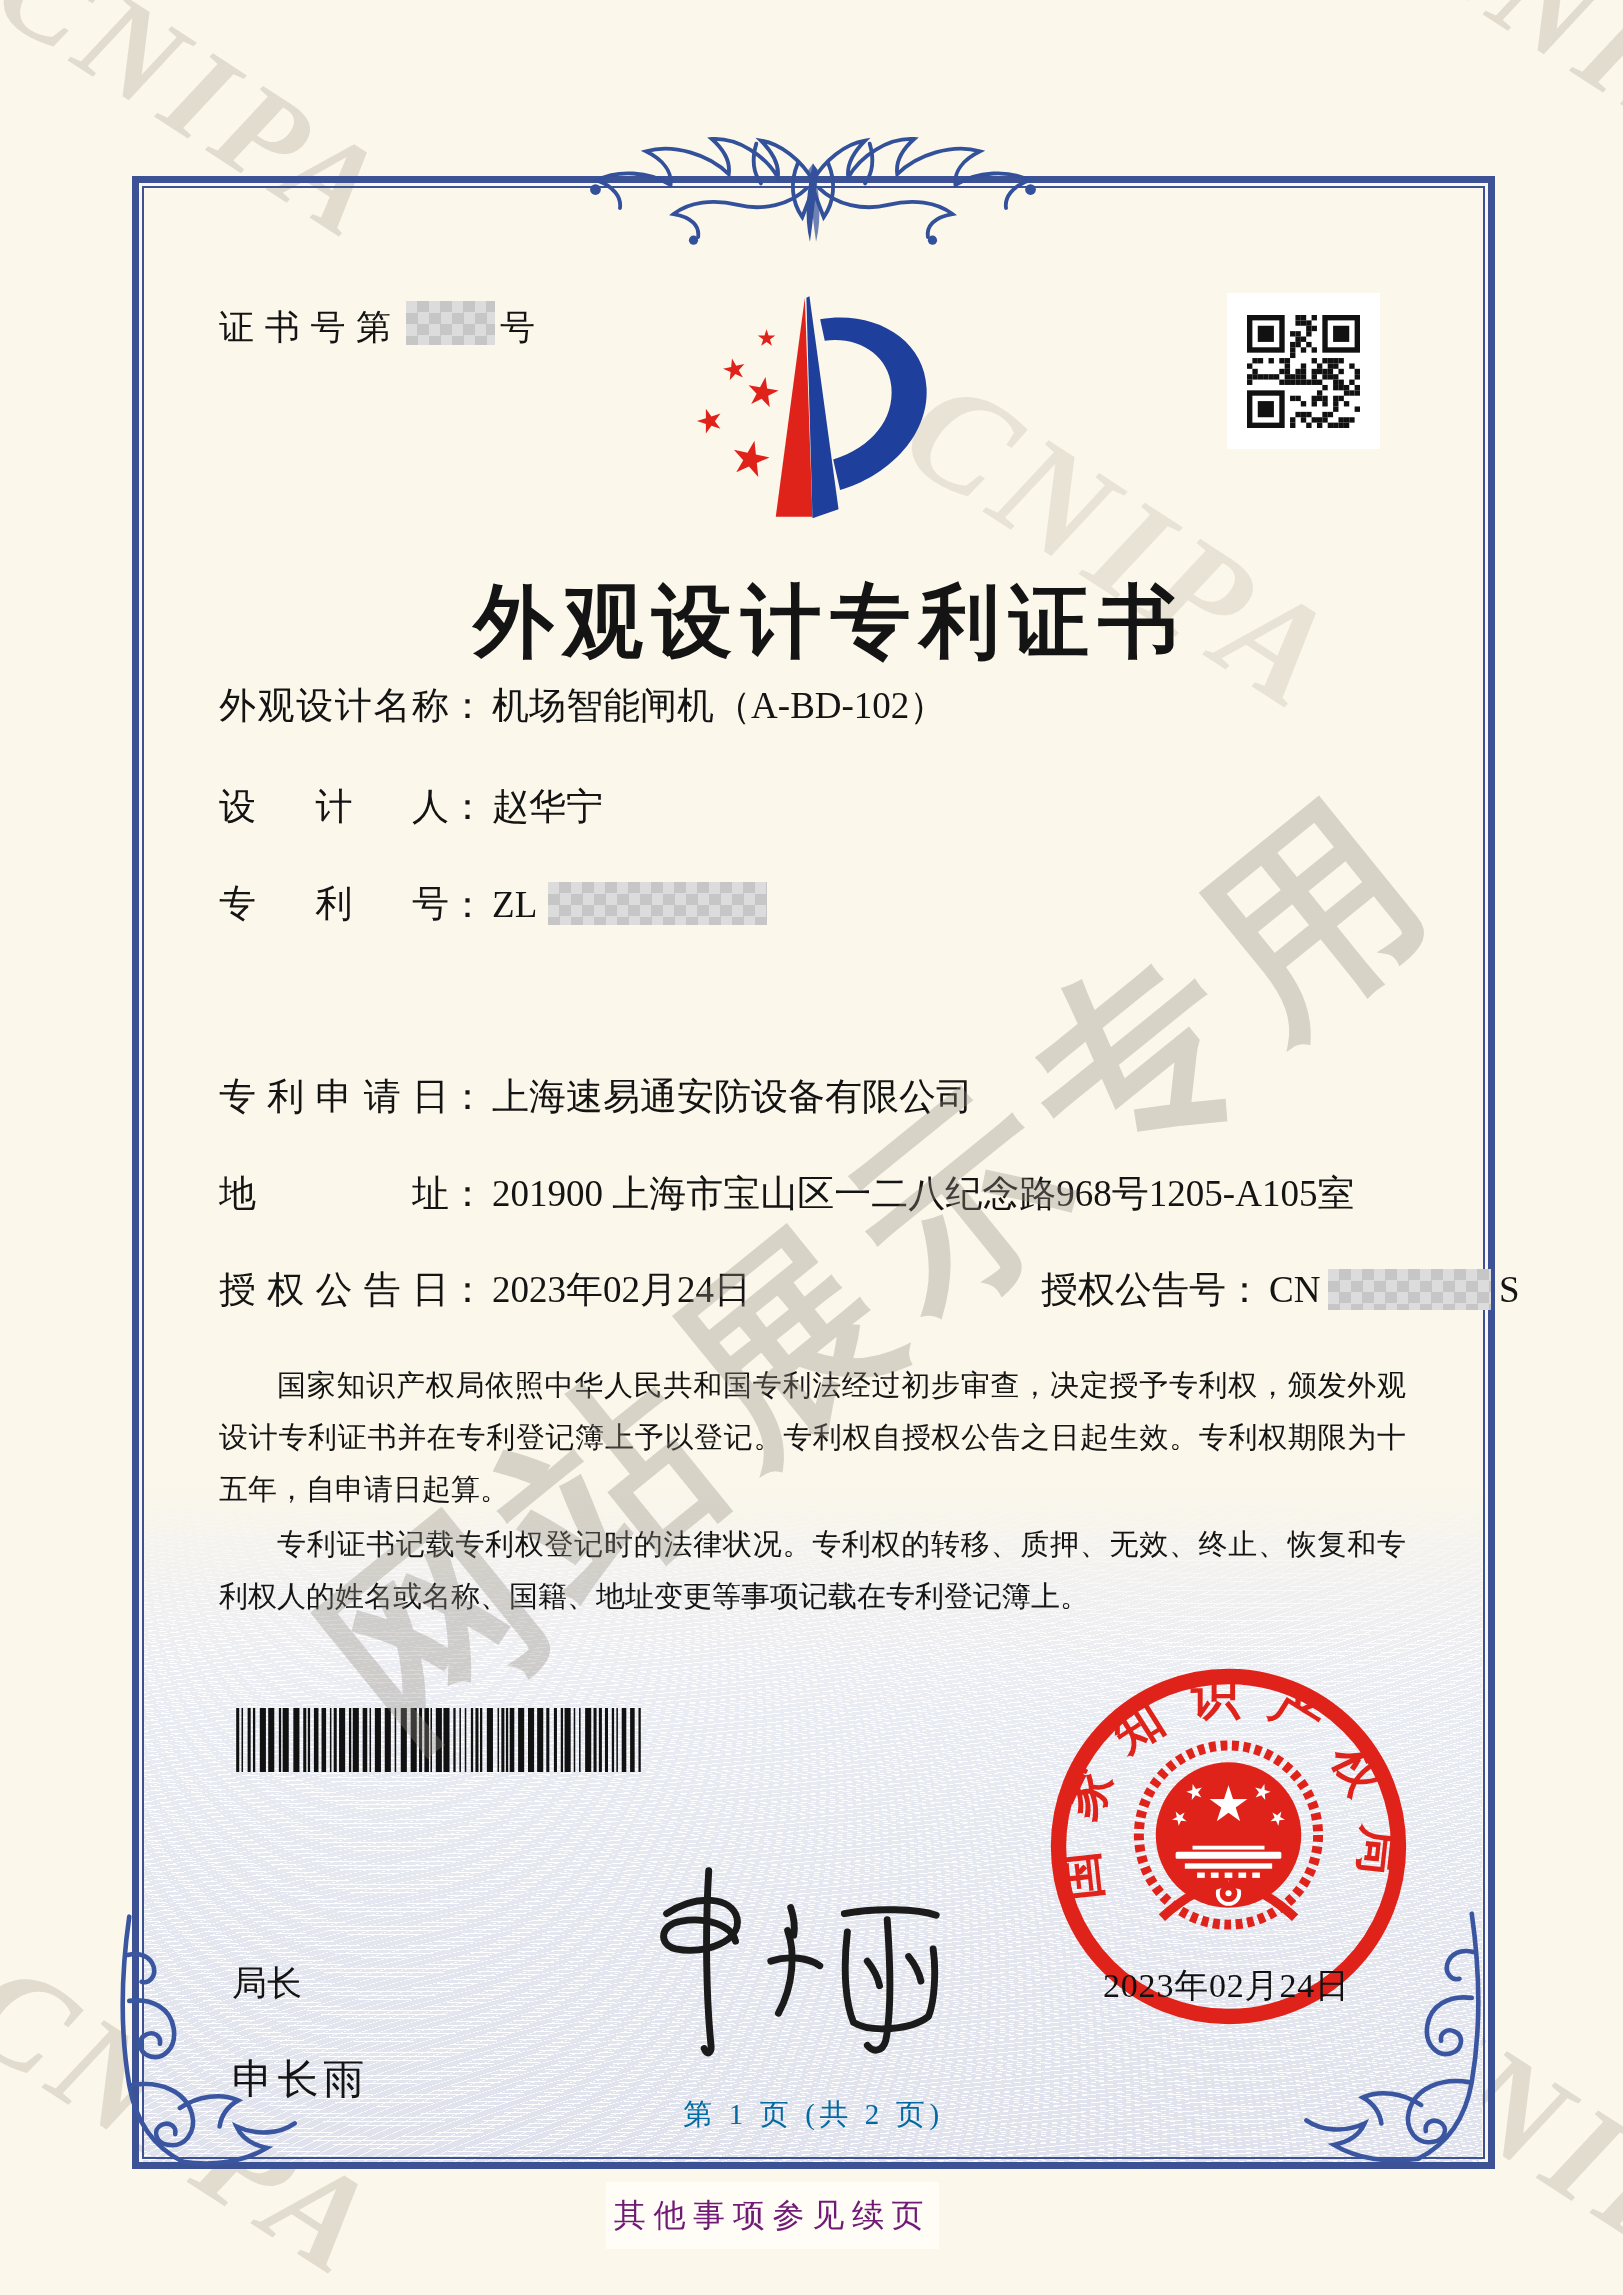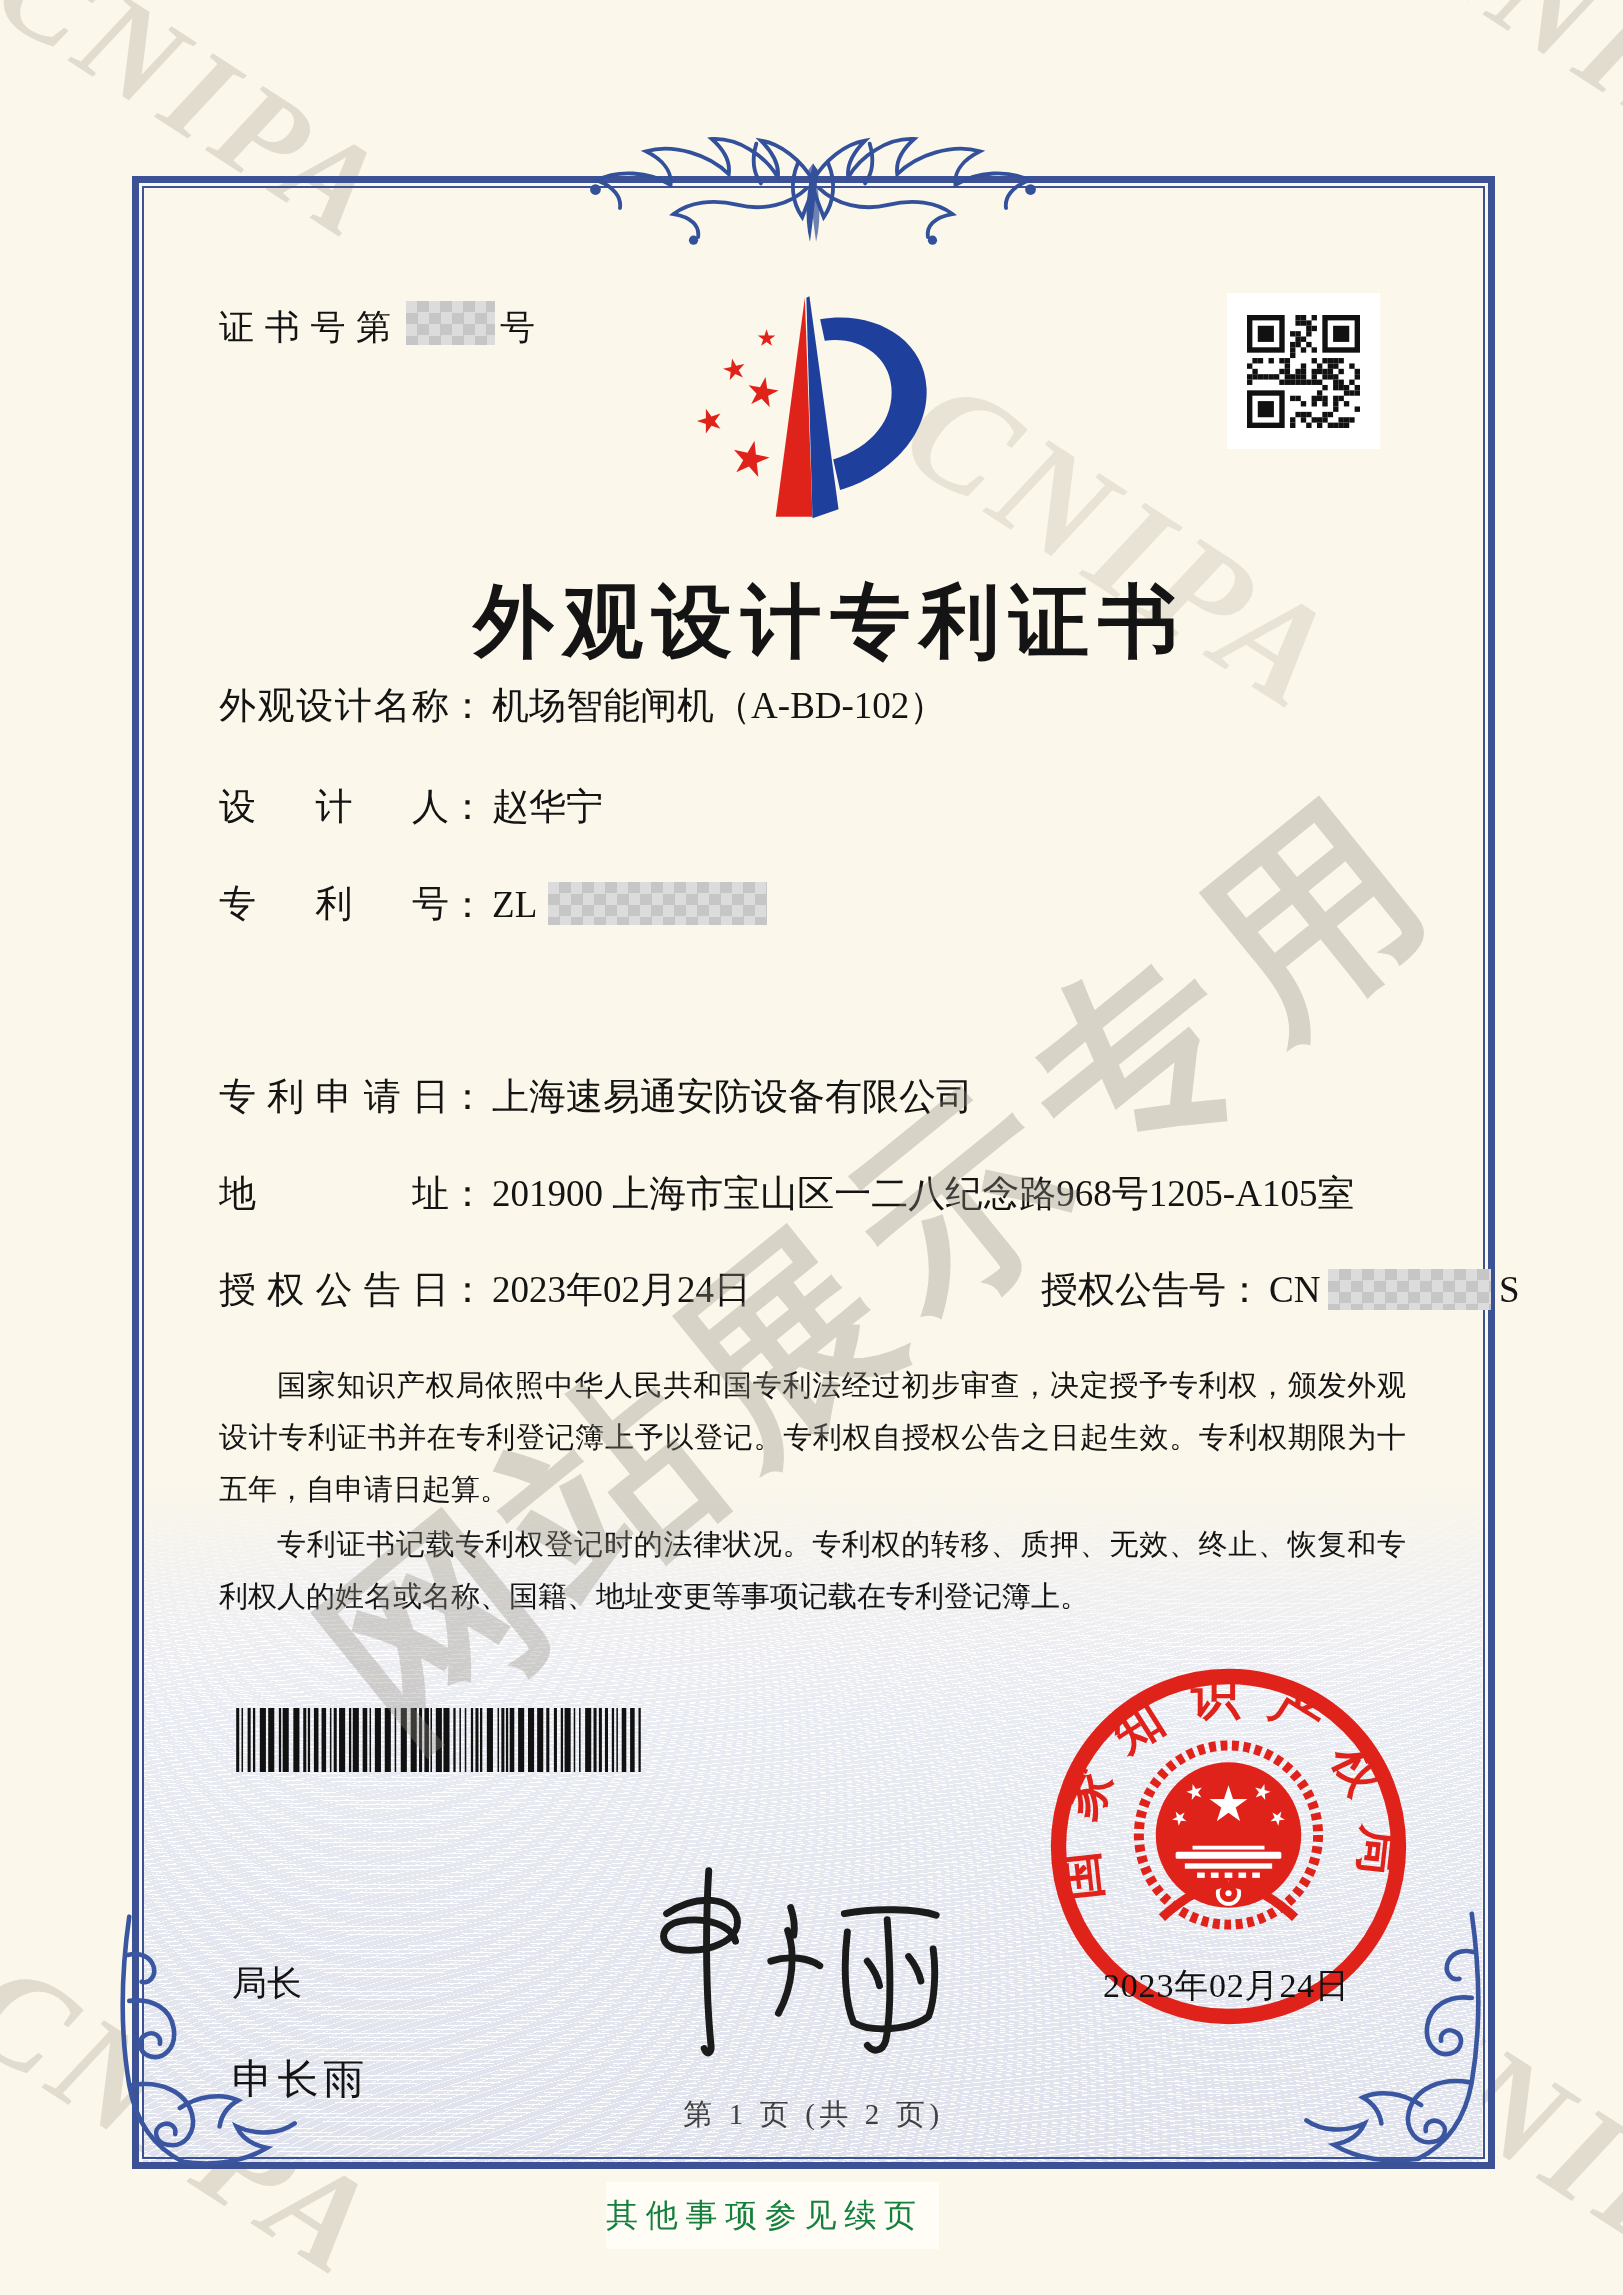--- a/index.html
+++ b/index.html
@@ -62,23 +62,23 @@
   .barcode{position:absolute;left:235px;top:1708px;z-index:10;}
   .officer-title{position:absolute;left:232px;top:1960px;font-size:35px;font-weight:400;z-index:10;
                  font-family:"Liberation Sans","DejaVu Sans",sans-serif;}
   .officer-name{position:absolute;left:232px;top:2052px;font-size:41px;font-weight:500;z-index:10;
                 font-family:"Liberation Sans","DejaVu Sans",sans-serif;letter-spacing:4.6px;}
   .signature{position:absolute;left:590px;top:1840px;z-index:11;}
   .sealsvg{position:absolute;left:1047px;top:1665px;z-index:12;}
   .seal-date{position:absolute;left:1103px;top:1963px;width:276px;font-size:34px;color:#111;z-index:13;
              letter-spacing:0.8px;white-space:nowrap;}
   .page-info{position:absolute;left:132px;top:2095px;width:1363px;text-align:center;font-size:29px;
-             letter-spacing:4.6px;z-index:10;color:#404040;}
+             letter-spacing:4.6px;z-index:10;color:#0369a1;}
   .cont-note{position:absolute;left:606px;top:2182px;width:333px;height:67px;line-height:67px;background:#fffdf6;
-             text-align:left;font-size:32px;letter-spacing:7.7px;z-index:10;color:#15803d;}
+             text-align:center;font-size:32px;letter-spacing:7.7px;z-index:10;color:#701a75;}
   .logo{position:absolute;left:690px;top:296px;z-index:10;}
 </style>
 </head>
 <body>
 
 <div class="page">
 
   <div class="wm-cnipa" style="left:-23px;top:15.3px;font-size:130px;">CNIPA</div>
   <div class="wm-cnipa" style="left:1392px;top:-31px;font-size:130px;">CNIPA</div>
   <div class="wm-cnipa" style="left:882px;top:460px;font-size:146px;color:rgba(166,158,141,.22);">CNIPA</div>

